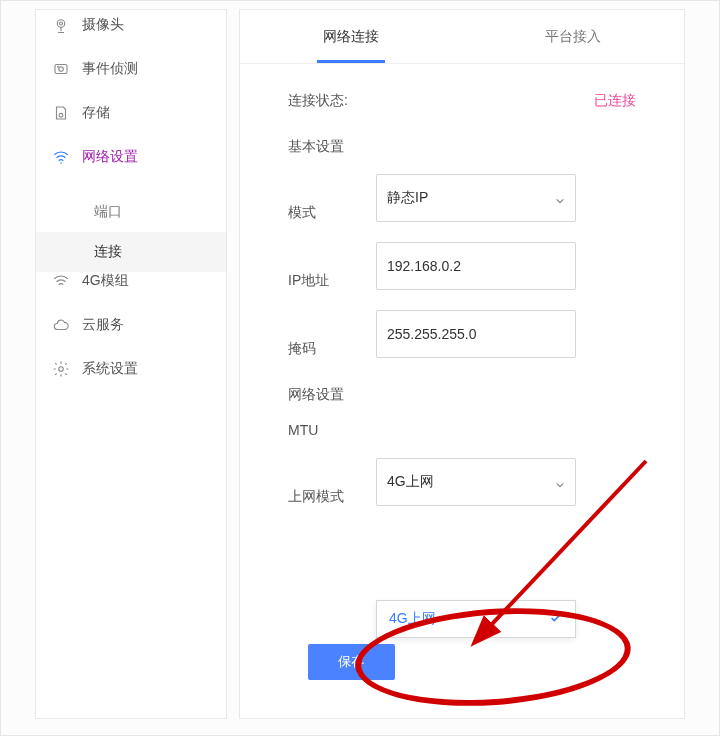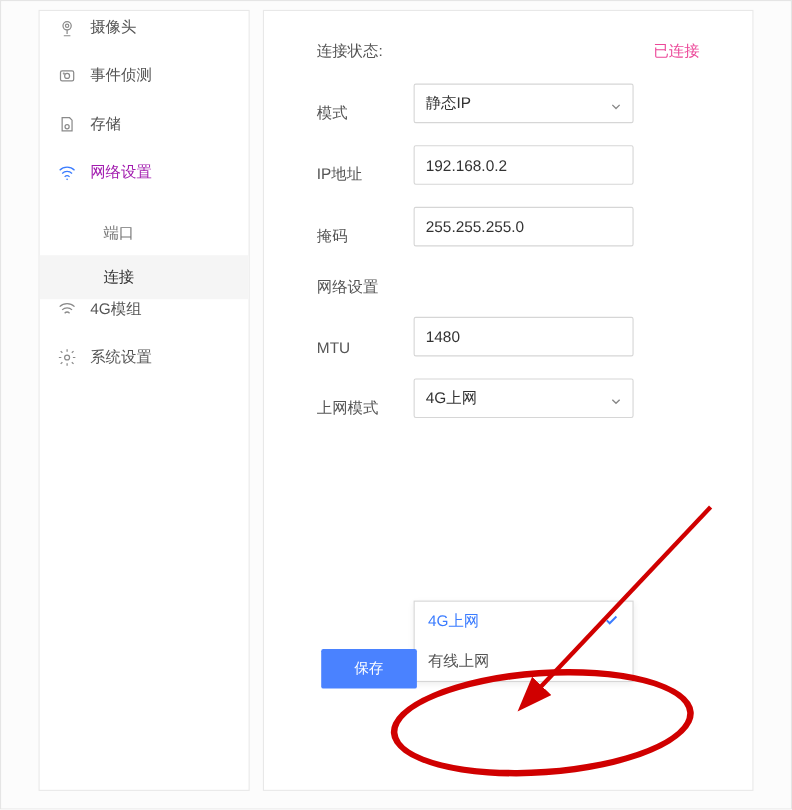--- a/index.html
+++ b/index.html
@@ -17,21 +17,21 @@
   .main{flex:1;border:1px solid #e8e8e8;background:#fff;display:flex;flex-direction:column}
   .tabs{display:flex;height:54px;border-bottom:1px solid #eee}
   .tab{flex:1;display:flex;align-items:center;justify-content:center;color:#777;cursor:pointer;position:relative}
   .tab.active{color:#333}
   .tab.active::after{content:"";position:absolute;left:50%;transform:translateX(-50%);bottom:0;width:68px;height:3px;background:#3b7cff}
   .body{padding:28px 48px 0 48px;position:relative;flex:1}
   .row{display:flex;align-items:flex-end;margin-bottom:20px}
   .lbl{width:88px;color:#555}
   .val-link{color:#ec4899}
   .section{color:#555;margin:28px 0 18px 0}
-  .input, .select{height:36px;border:1px solid #d6d6d6;border-radius:2px;padding:0 10px;background:#fff;color:#333;width:200px;display:flex;align-items:center;justify-content:space-between}
+  .input, .select{height:48px;border:1px solid #d6d6d6;border-radius:2px;padding:0 10px;background:#fff;color:#333;width:200px;display:flex;align-items:center;justify-content:space-between}
   .select{cursor:pointer}
   .chev{width:10px;height:10px}
   .chev svg{width:10px;height:10px;stroke:#888;stroke-width:1.5;fill:none}
   .dropdown{position:absolute;width:200px;border:1px solid #d6d6d6;background:#fff;box-shadow:0 2px 6px rgba(0,0,0,.08)}
   .opt{height:36px;display:flex;align-items:center;justify-content:space-between;padding:0 12px;cursor:pointer;color:#555}
   .opt.sel{color:#3b7cff}
   .opt .check svg{width:14px;height:14px;stroke:#3b7cff;stroke-width:2;fill:none}
   .save-btn{position:absolute;height:36px;background:#4a82ff;color:#fff;border:none;border-radius:2px;display:flex;align-items:center;justify-content:center;cursor:pointer;padding:0 30px}
   
   .annot{position:absolute;pointer-events:none}
@@ -93,36 +93,53 @@
         <span class="icon">
             <svg viewBox="0 0 24 24">
               <path d="M3 9c5-5 13-5 18 0M6 13c3.3-3.3 8.7-3.3 12 0M9 17c1.7-1.7 4.3-1.7 6 0"></path>
             </svg>
           </span>
         <span>4G模组</span>
       </div>
       <div class="side-item">
         <span class="icon">
             <svg viewBox="0 0 24 24">
+              <path d="M7 18a4 4 0 010-8 5 5 0 019.6-1.5A4 4 0 0117 18H7z"></path>
+            </svg>
+          </span>
+        <span>云服务</span>
+      </div>
+      <div class="side-item">
+        <span class="icon">
+            <svg viewBox="0 0 24 24">
               <circle cx="12" cy="12" r="3"></circle>
               <path d="M12 2v3M12 19v3M4.2 4.2l2.1 2.1M17.7 17.7l2.1 2.1M2 12h3M19 12h3M4.2 19.8l2.1-2.1M17.7 6.3l2.1-2.1"></path>
             </svg>
           </span>
         <span>系统设置</span>
       </div>
     </div>
 
     <div class="main">
+      <div class="tabs">
+        <div class="tab active">
+            <span>网络连接</span>
+          </div>
+        <div class="tab">
+            <span>平台接入</span>
+          </div>
+      </div>
       <div class="body">
         <div class="row">
           <span class="lbl">连接状态:</span>
           <span style="flex:1"></span>
           <span class="val-link">已连接</span>
         </div>
 
+        <div class="section">基本设置</div>
 
         <div class="row">
           <span class="lbl">模式</span>
           <div class="select">
             <span>静态IP</span>
             <span class="chev"><svg viewBox="0 0 12 12">
                   <path d="M2 4l4 4 4-4"></path>
                 </svg></span>
           </div>
         </div>
@@ -136,47 +153,41 @@
           <span class="lbl">掩码</span>
           <div class="input">
               <span>255.255.255.0</span>
             </div>
         </div>
 
         <div class="section">网络设置</div>
 
         <div class="row">
           <span class="lbl">MTU</span>
-          <div class="input">
-              <span>1480</span>
-            </div>
         </div>
         <div class="row" style="margin-bottom:12px">
           <span class="lbl">上网模式</span>
           <div class="select">
             <span>4G上网</span>
             <span class="chev"><svg viewBox="0 0 12 12">
                   <path d="M2 4l4 4 4-4"></path>
                 </svg></span>
           </div>
         </div>
 
         <div class="dropdown" style="left:136px;top:536px">
           <div class="opt sel">
             <span>4G上网</span>
             <span class="check"><svg viewBox="0 0 16 16">
                   <path d="M3 8l3 3 7-7"></path>
                 </svg></span>
           </div>
-          <div class="opt">
-            <span>有线上网</span>
-          </div>
-        </div>
-
-        <button class="save-btn" style="left:52px;top:580px">
+        </div>
+
+        <button class="save-btn" style="left:68px;top:580px">
             <span>保存</span>
           </button>
       </div>
     </div>
   </div>
 
   <div class="annot" style="left:0;top:0;right:0;bottom:0">
     <div class="ellipse" style="left:354px;top:608px;width:276px;height:96px"></div>
     <svg class="arrow-svg" style="left:450px;top:450px;width:220px;height:210px" viewBox="0 0 220 210">
       <defs>

